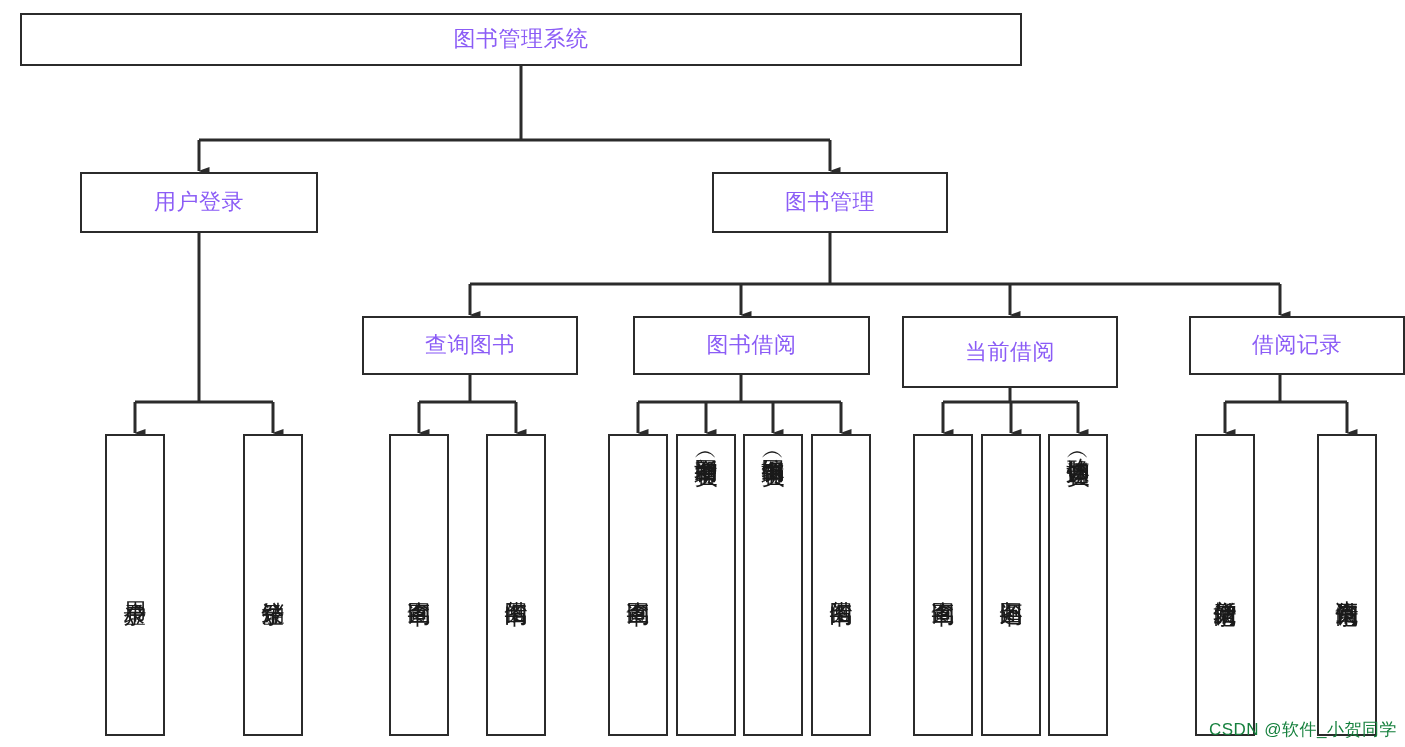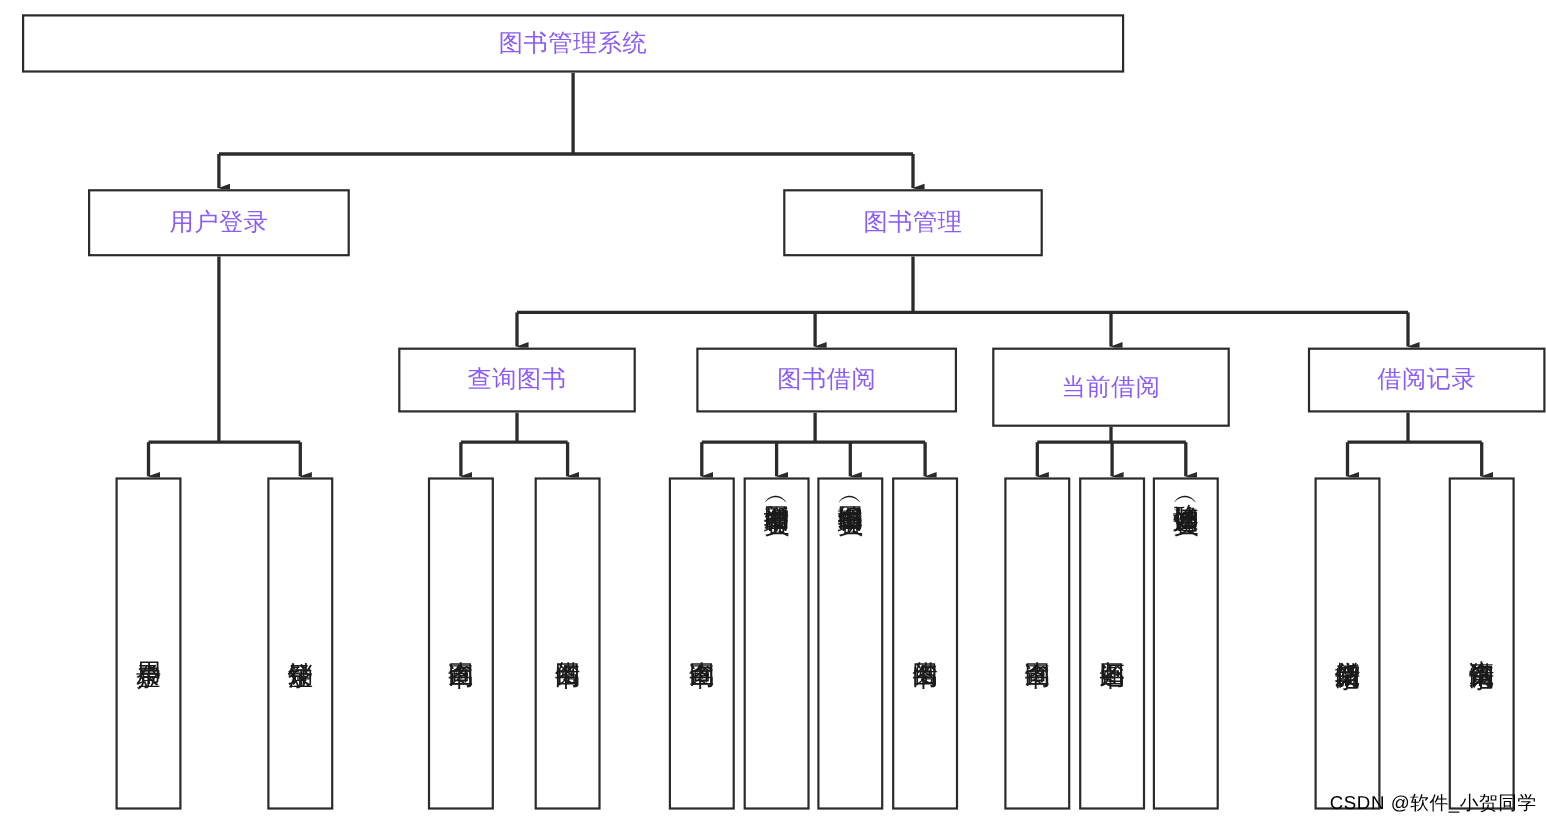--- a/index.html
+++ b/index.html
@@ -60,21 +60,21 @@
   }
   .node.vert.centered {
     align-items: center;
     padding-top: 0;
   }
   .watermark {
     position: absolute;
     right: 8px;
     bottom: 6px;
     font-size: 17px;
-    color: #000000;
+    color: #15803d;
     letter-spacing: 0.5px;
     white-space: nowrap;
     user-select: none;
   }
 </style>
 </head>
 <body>
 
 <div id="diagram-root">
 

